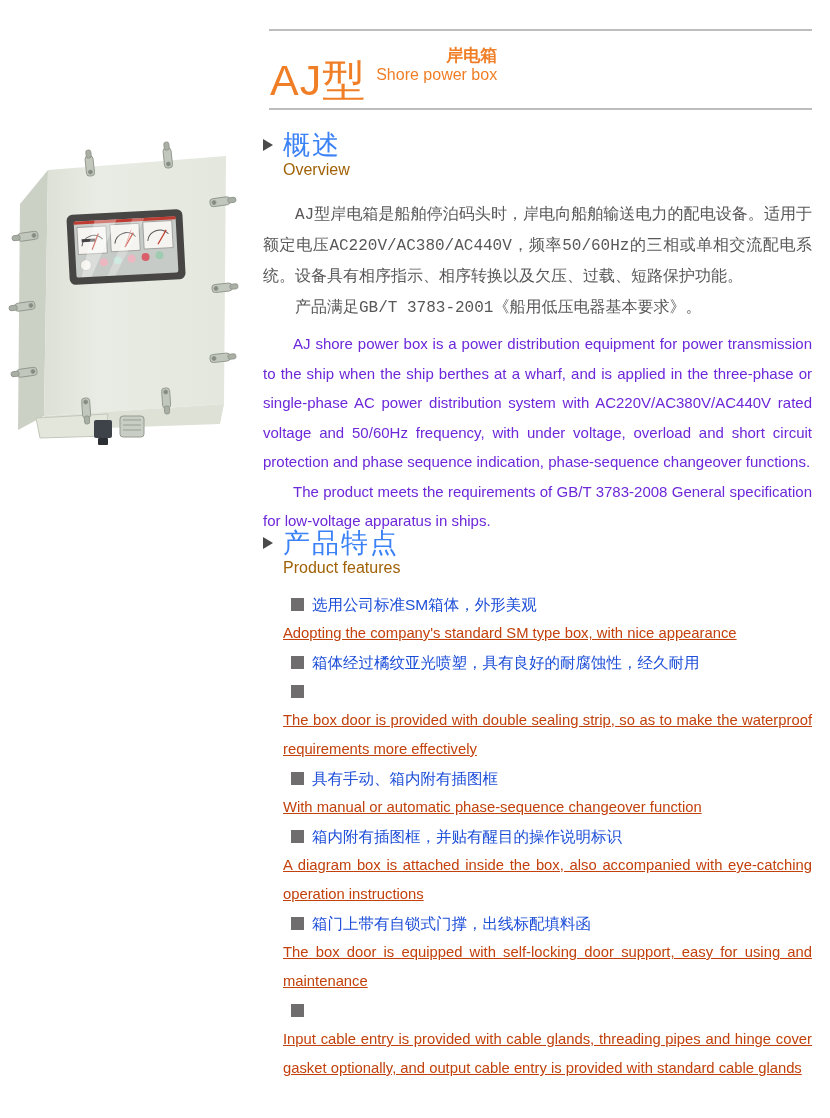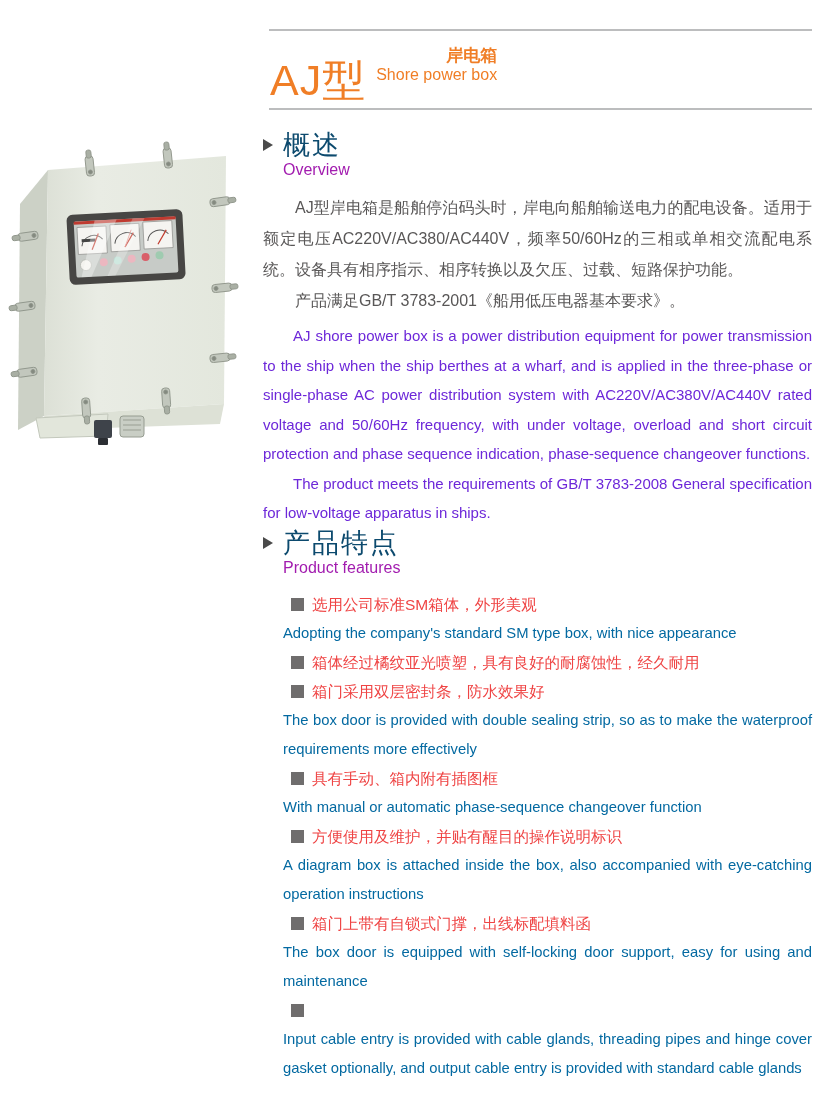--- a/index.html
+++ b/index.html
@@ -13,36 +13,36 @@
   .titleblock{position:absolute;left:270px;top:46px;display:flex;align-items:flex-end;color:#f07e26;}
   .title-model{font-size:43px;line-height:48px;font-weight:400;letter-spacing:1px;}
   .title-sub{margin-left:10px;margin-bottom:19px;text-align:right;}
   .title-cn{font-size:17px;font-weight:bold;line-height:19px;}
   .title-en{font-size:16px;line-height:20px;}
 
   
   .sec-head{display:flex;align-items:flex-start;}
   .tri{width:0;height:0;border-left:10px solid #4a4a4a;border-top:6px solid transparent;
        border-bottom:6px solid transparent;margin-top:9px;margin-right:10px;flex:none;}
-  .sec-cn{font-size:27px;line-height:30px;color:#0c4a6e;letter-spacing:2px;font-weight:500;}
-  .sec-en{font-size:16px;line-height:20px;color:#a21caf;}
+  .sec-cn{font-size:27px;line-height:30px;color:#3b82f6;letter-spacing:2px;font-weight:500;}
+  .sec-en{font-size:16px;line-height:20px;color:#a16207;}
 
   
   .overview{position:absolute;left:263px;top:130px;width:549px;}
   .cn-para{margin:0;text-indent:2em;font-size:16px;line-height:31px;color:#595757;text-align:justify;}
-  .cn-wrap{margin-top:12px;}
+  .cn-wrap{margin-top:20px;font-family:Liberation Mono, monospace;}
   .en-wrap{margin-top:5px;}
   .en-para{margin:0;text-indent:2em;font-size:15px;line-height:29.5px;color:#6d28d9;text-align:justify;}
 
   
   .features{position:absolute;left:263px;top:528px;width:549px;}
   .feat-list{margin-top:12px;}
-  .feat-cn{font-size:15.5px;line-height:29px;color:#ef4444;padding-left:28px;}
+  .feat-cn{font-size:15.5px;line-height:29px;color:#1d4ed8;padding-left:28px;}
   .sq{display:inline-block;width:13px;height:13px;background:#6f6d6d;margin-right:8px;vertical-align:-1px;}
-  .feat-en{font-size:14.8px;line-height:29px;color:#0369a1;text-align:justify;padding-left:20px;margin:0;}
+  .feat-en{font-size:14.8px;line-height:29px;color:#c2410c;text-align:justify;padding-left:20px;margin:0;text-decoration:underline;}
 
   
   .photo{position:absolute;left:6px;top:140px;width:236px;height:316px;}
 </style>
 </head>
 <body>
 
 <div class="page">
 
   <div class="rule rule1"></div>
@@ -205,31 +205,31 @@
       <div class="feat-item">
         <div class="feat-cn"><span class="sq"></span><span>选用公司标准SM箱体，外形美观</span></div>
         <p class="feat-en">Adopting the company's standard SM type box, with nice appearance</p>
       </div>
 
       <div class="feat-item">
         <div class="feat-cn"><span class="sq"></span><span>箱体经过橘纹亚光喷塑，具有良好的耐腐蚀性，经久耐用</span></div>
       </div>
 
       <div class="feat-item">
-        <div class="feat-cn"><span class="sq"></span><span>箱门采用双层密封条，防水效果好</span></div>
+        <div class="feat-cn"><span class="sq"></span></div>
         <p class="feat-en">The box door is provided with double sealing strip, so as to make the waterproof requirements more effectively</p>
       </div>
 
       <div class="feat-item">
         <div class="feat-cn"><span class="sq"></span><span>具有手动、箱内附有插图框</span></div>
         <p class="feat-en">With manual or automatic phase-sequence changeover function</p>
       </div>
 
       <div class="feat-item">
-        <div class="feat-cn"><span class="sq"></span><span>方便使用及维护，并贴有醒目的操作说明标识</span></div>
+        <div class="feat-cn"><span class="sq"></span><span>箱内附有插图框，并贴有醒目的操作说明标识</span></div>
         <p class="feat-en">A diagram box is attached inside the box, also accompanied with eye-catching operation instructions</p>
       </div>
 
       <div class="feat-item">
         <div class="feat-cn"><span class="sq"></span><span>箱门上带有自锁式门撑，出线标配填料函</span></div>
         <p class="feat-en">The box door is equipped with self-locking door support, easy for using and maintenance</p>
       </div>
 
       <div class="feat-item">
         <div class="feat-cn"><span class="sq"></span></div>

